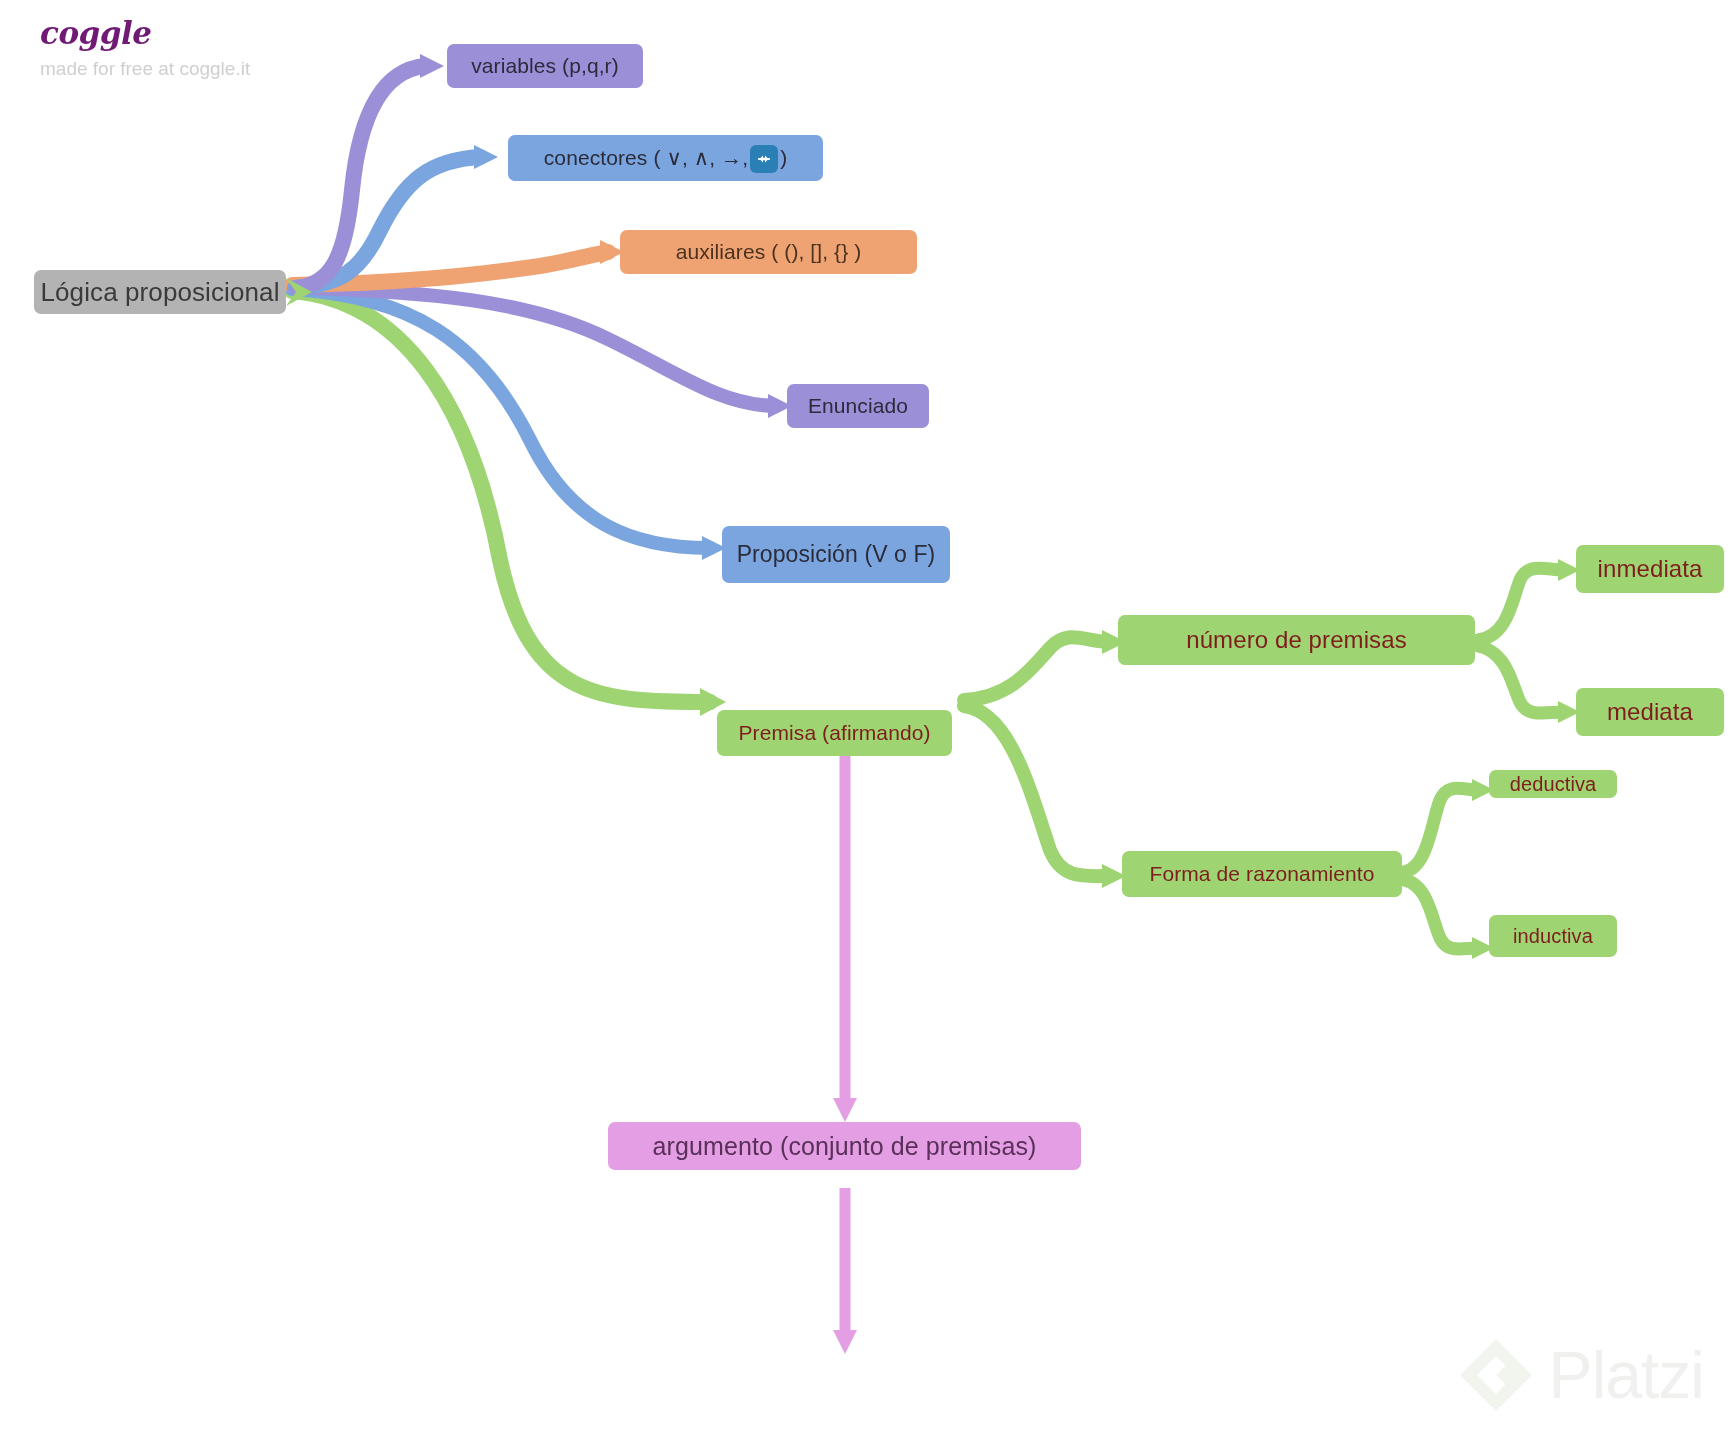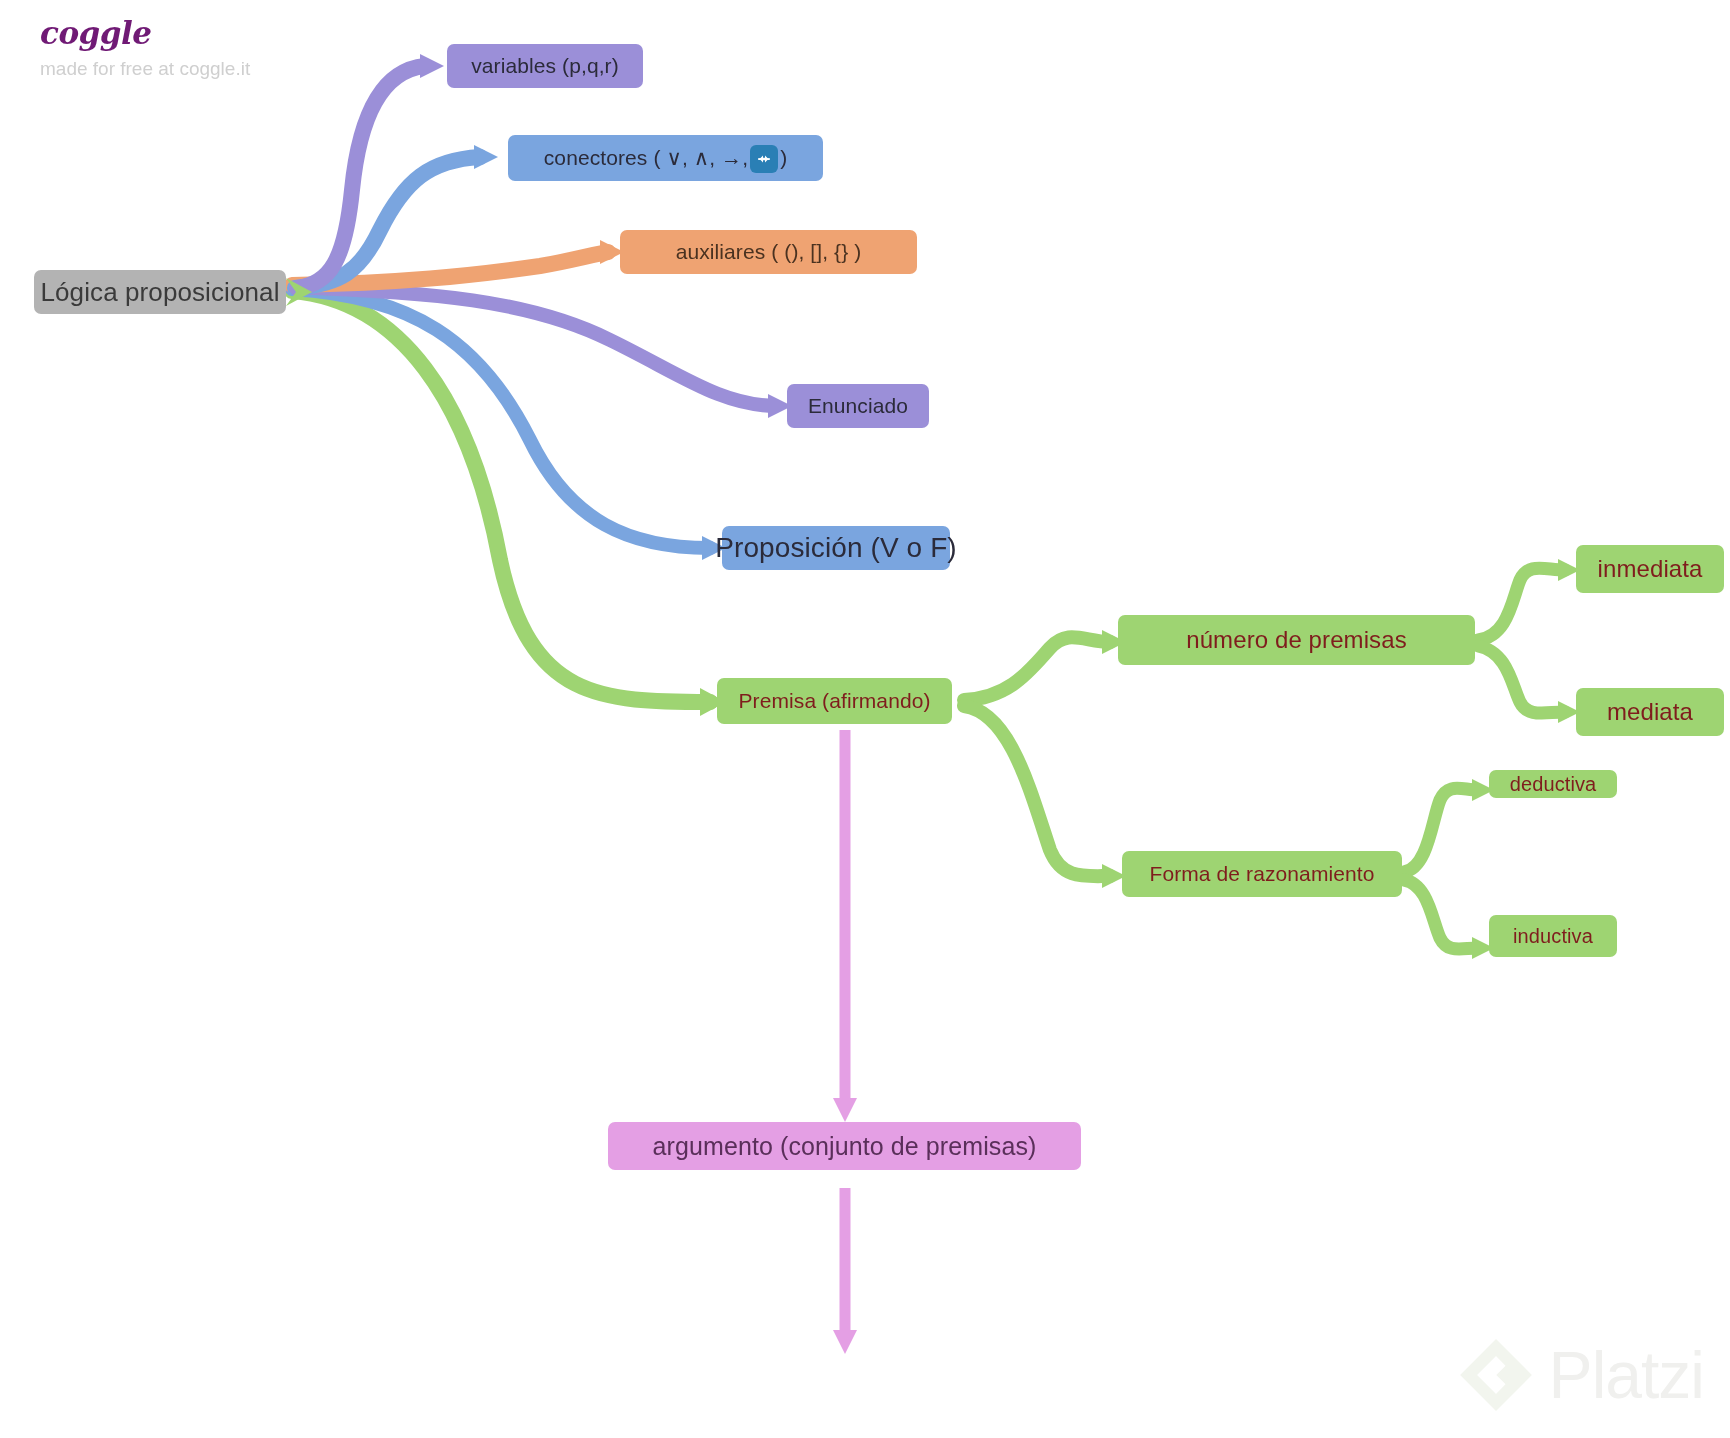--- a/index.html
+++ b/index.html
@@ -191,25 +191,25 @@
   </div>
 
   <div class="node orange" style="left:620px; top:230px; width:297px; height:44px; font-size:21px;">
     <span>auxiliares ( (), [], {} )</span>
   </div>
 
   <div class="node purple" style="left:787px; top:384px; width:142px; height:44px; font-size:21px;">
     <span>Enunciado</span>
   </div>
 
-  <div class="node blue" style="left:722px; top:526px; width:228px; height:44px; font-size:28px;">
+  <div class="node blue" style="left:722px; top:526px; width:228px; height:57px; font-size:23px;">
     <span>Proposición (V o F)</span>
   </div>
 
-  <div class="node green" style="left:717px; top:678px; width:235px; height:46px; font-size:21px;">
+  <div class="node green" style="left:717px; top:710px; width:235px; height:46px; font-size:21px;">
     <span>Premisa (afirmando)</span>
   </div>
 
   <div class="node green" style="left:1118px; top:615px; width:357px; height:50px; font-size:24px;">
     <span>número de premisas</span>
   </div>
 
   <div class="node green" style="left:1576px; top:545px; width:148px; height:48px; font-size:24px;">
     <span>inmediata</span>
   </div>

